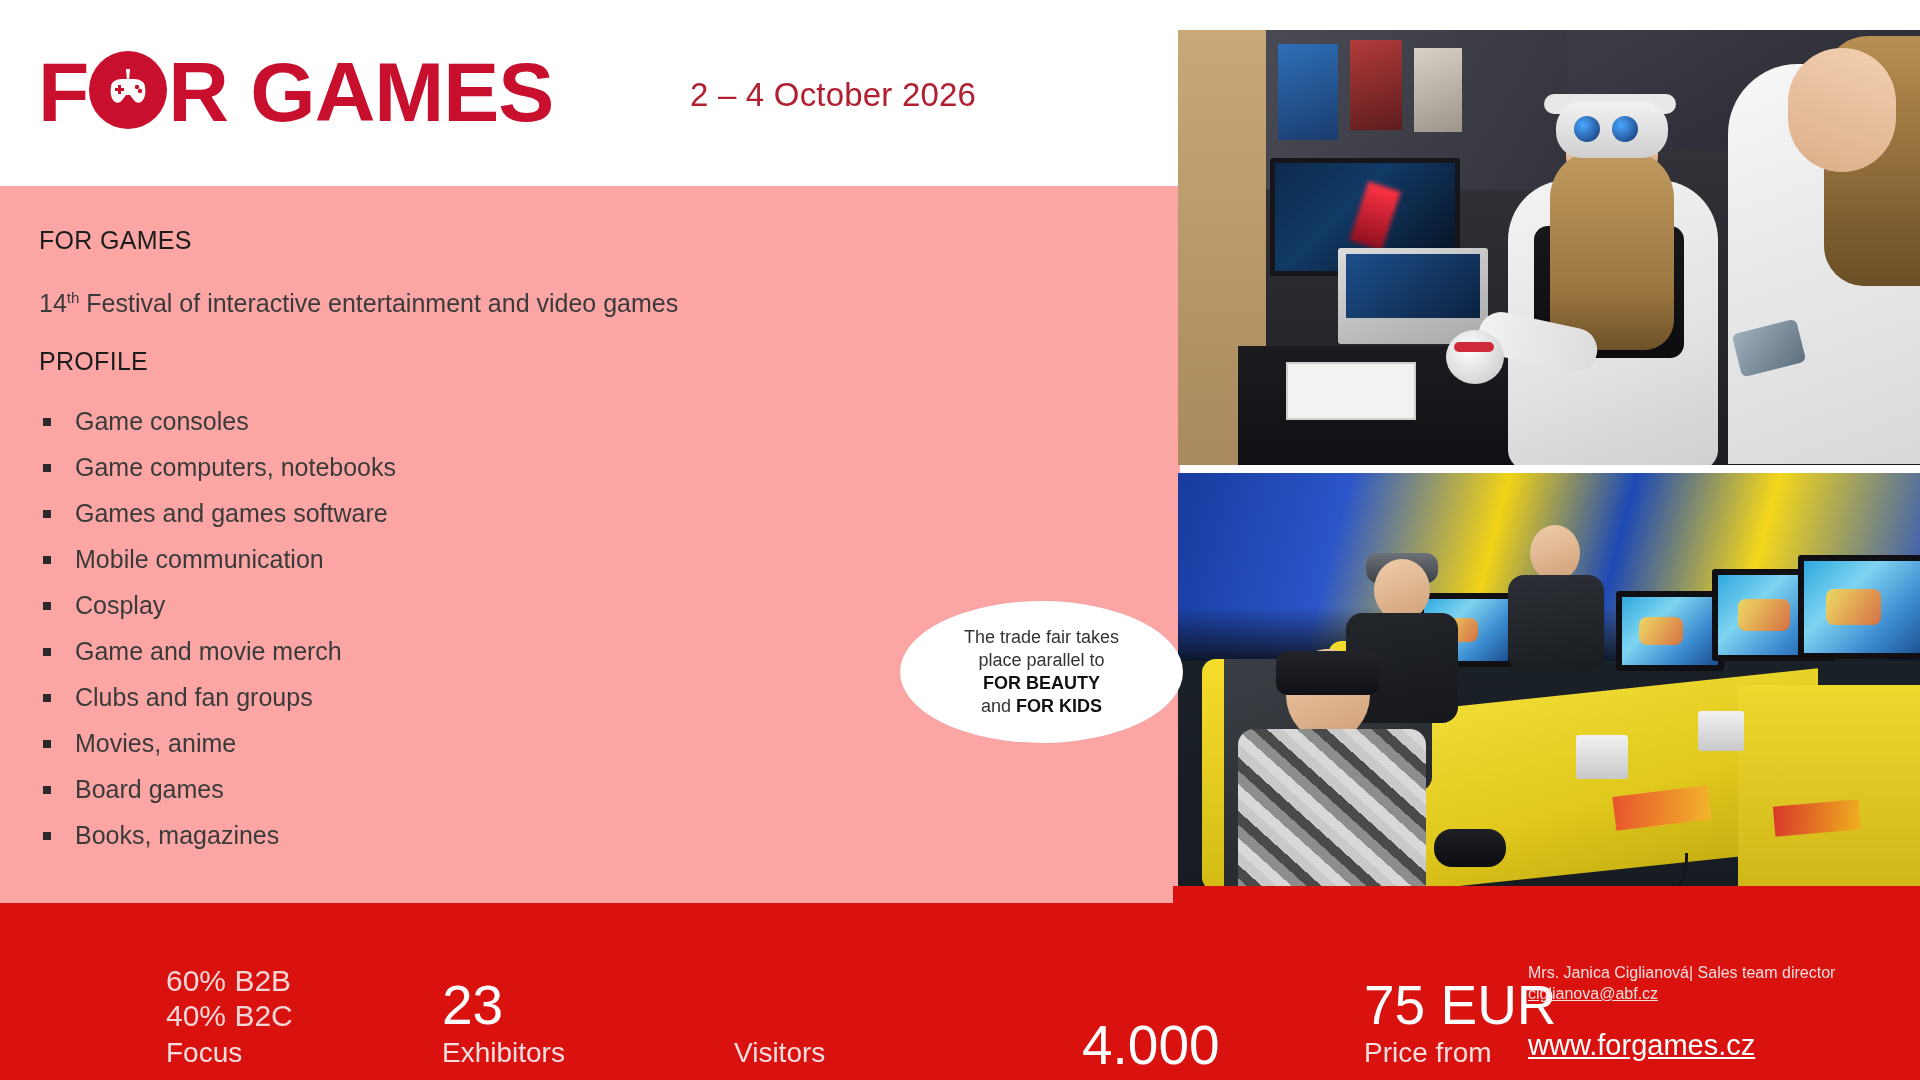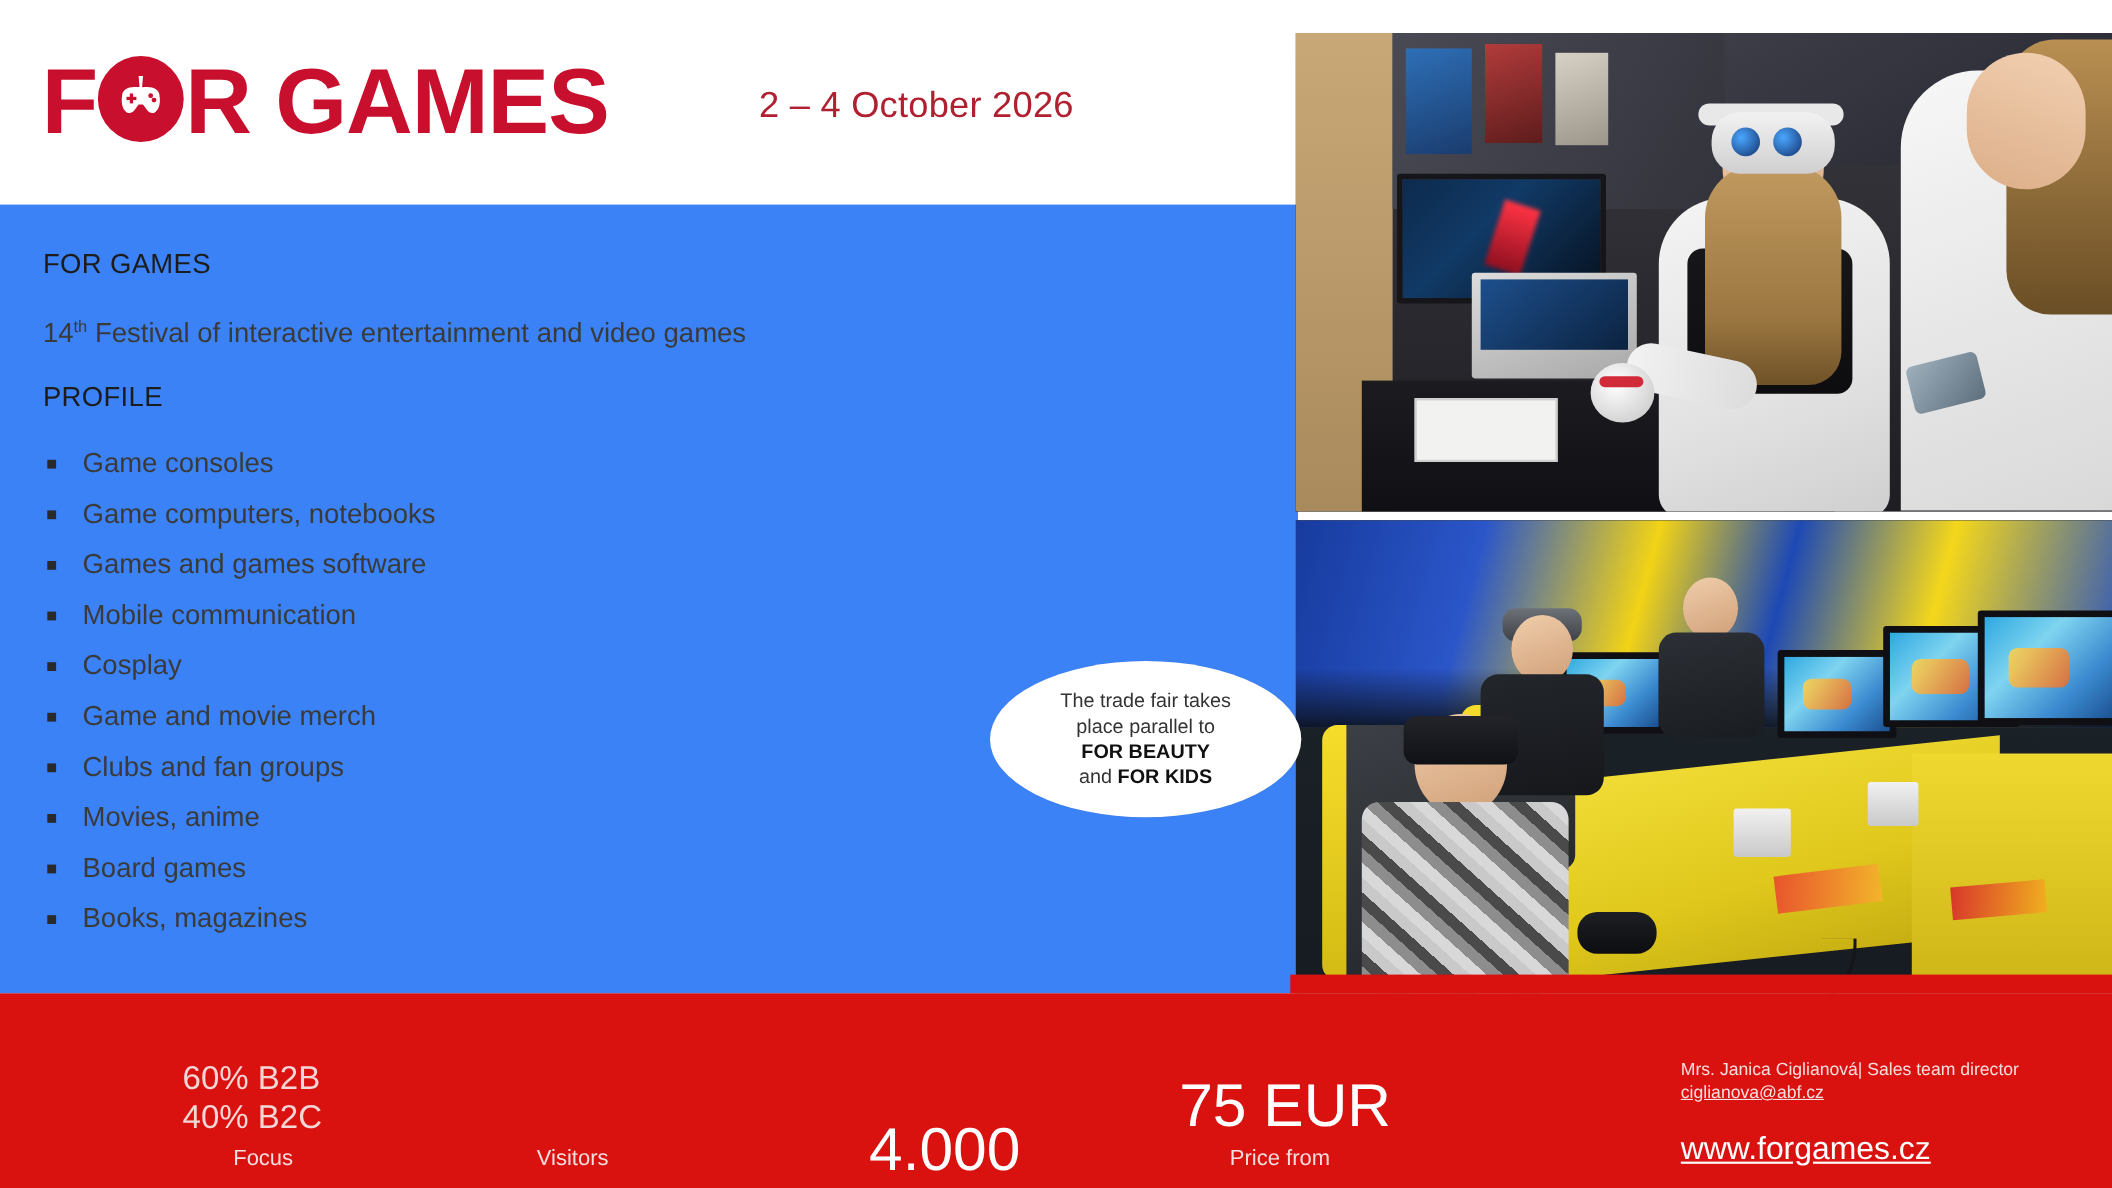--- a/index.html
+++ b/index.html
@@ -82,21 +82,21 @@
     white-space: nowrap;
   }
 
   
   .body-panel {
     position: absolute;
     left: 0;
     top: 186px;
     width: 1180px;
     height: 717px;
-    background: #3b82f6;
+    background: #fca5a5;
   }
 
   .content {
     position: absolute;
     left: 39px;
     top: 40px;
     width: 1000px;
   }
 
   .sec-title {
@@ -353,26 +353,25 @@
 
   .stat .big {
     font-size: 55px;
     line-height: 56px;
     color: #ffffff;
     font-family: "Liberation Sans", sans-serif;
     font-weight: normal;
     white-space: nowrap;
   }
   .stat .lbl {
-    font-size: 20px;
+    font-size: 28px;
     line-height: 40px;
     color: #f6dede;
     font-family: "Liberation Sans", sans-serif;
     white-space: nowrap;
-    margin-left: 46px;
   }
   .stat.ratio .r {
     font-size: 30px;
     line-height: 35px;
     color: #f3d6d6;
     font-family: "Liberation Sans", sans-serif;
     white-space: nowrap;
   }
 
   .s-focus     { width: 216px; }
@@ -556,20 +555,24 @@
   <div class="footer"></div>
 
   <div class="stats">
 
     <div class="stat ratio s-focus">
       <div class="r">60% B2B</div>
       <div class="r">40% B2C</div>
       <div class="lbl">Focus</div>
     </div>
 
+    <div class="stat s-exhib">
+      <div class="big">23</div>
+      <div class="lbl">Exhibitors</div>
+    </div>
 
     <div class="stat s-visit">
       <div class="lbl">Visitors</div>
     </div>
 
     <div class="stat s-area">
       <div class="big">4.000</div>
     </div>
 
     <div class="stat s-price">

